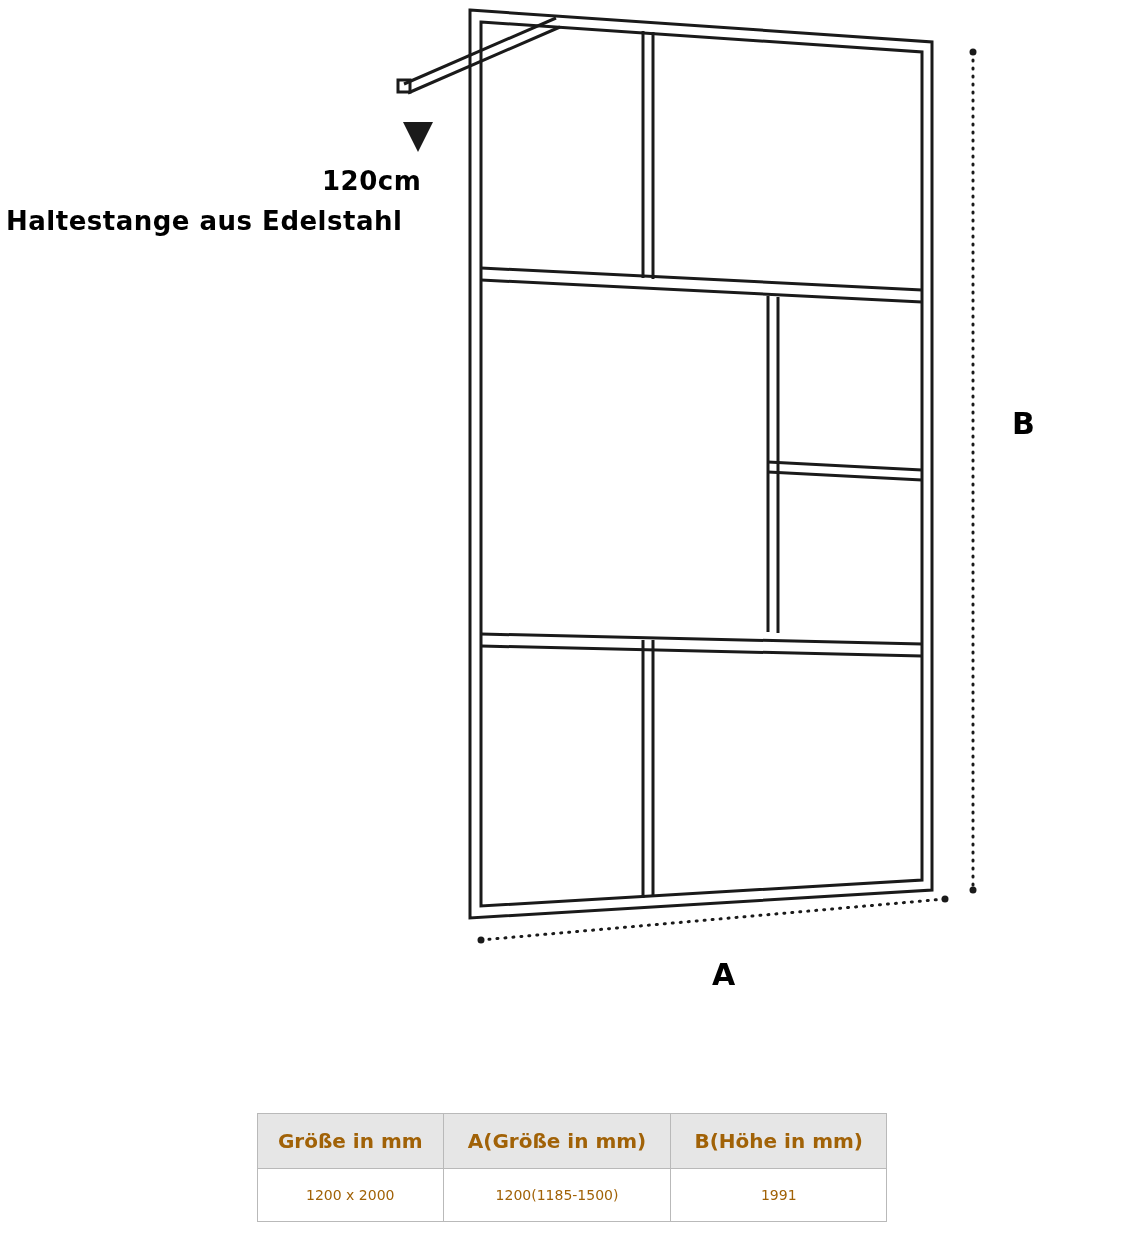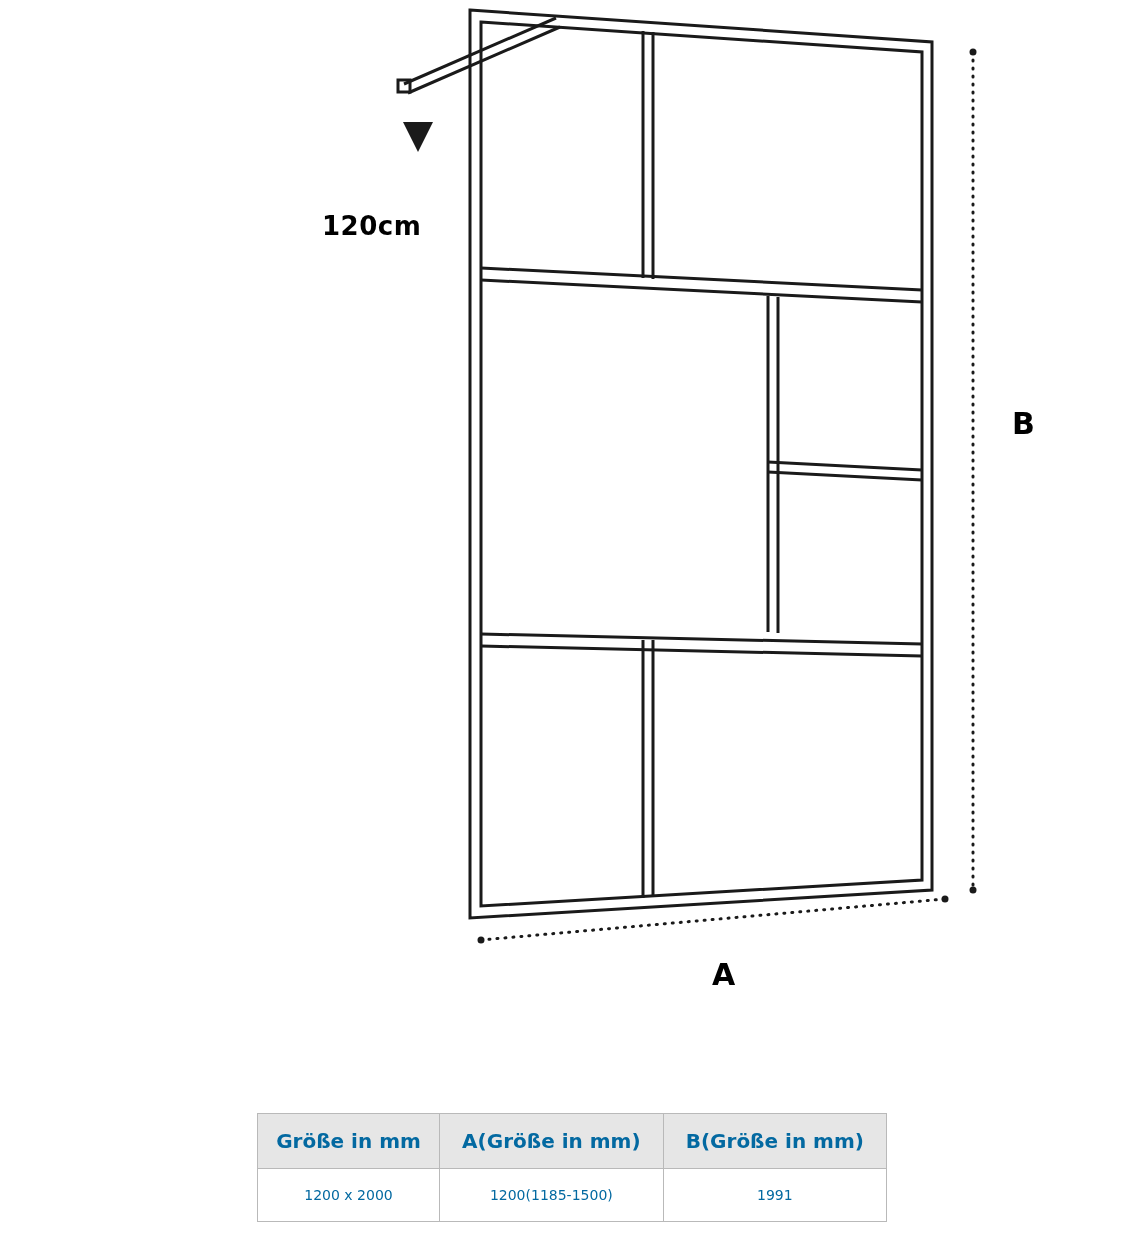--- a/index.html
+++ b/index.html
@@ -31,21 +31,20 @@
     position: absolute;
     font-weight: bold;
     color: #000;
     white-space: nowrap;
   }
   #rod-label-1 {
     left: 322px;
     top: 166px;
     font-size: 26px;
     letter-spacing: 0.5px;
-    margin-top: 45px;
   }
   #rod-label-2 {
     left: 6px;
     top: 206px;
     font-size: 26px;
     letter-spacing: 0.5px;
   }
   #label-a {
     left: 712px;
     top: 957px;
@@ -60,21 +59,21 @@
     position: absolute;
     left: 257px;
     top: 1113px;
     width: 630px;
     border-collapse: collapse;
     font-size: 19px;
   }
   #spec-table th, #spec-table td {
     border: 1px solid #b9b9b9;
     text-align: center;
-    color: #0369a1;
+    color: #a16207;
   }
   #spec-table th {
     background: #e6e6e6;
     font-weight: bold;
     height: 52px;
     font-size: 20px;
   }
   #spec-table td {
     background: #ffffff;
     height: 50px;
@@ -136,29 +135,30 @@
     <g stroke="#1a1a1a" stroke-width="3" stroke-linecap="round" stroke-dasharray="1 7">
       <path d="M481,940 L945,899"></path>
     </g>
     <g fill="#1a1a1a">
       <circle cx="481" cy="940" r="3.5"></circle>
       <circle cx="945" cy="899" r="3.5"></circle>
     </g>
   </svg>
 
   <div class="anno" id="rod-label-1">120cm</div>
+  <div class="anno" id="rod-label-2">Haltestange aus Edelstahl</div>
   <div class="anno" id="label-a">A</div>
   <div class="anno" id="label-b">B</div>
 
   <table id="spec-table">
     <thead>
       <tr>
         <th>Größe  in mm</th>
         <th>A(Größe in mm)</th>
-        <th>B(Größe in mm)</th>
+        <th>B(Höhe in mm)</th>
       </tr>
     </thead>
     <tbody>
       <tr>
         <td>1200 x 2000</td>
         <td>1200(1185-1500)</td>
         <td>1991</td>
       </tr>
     </tbody>
   </table>

